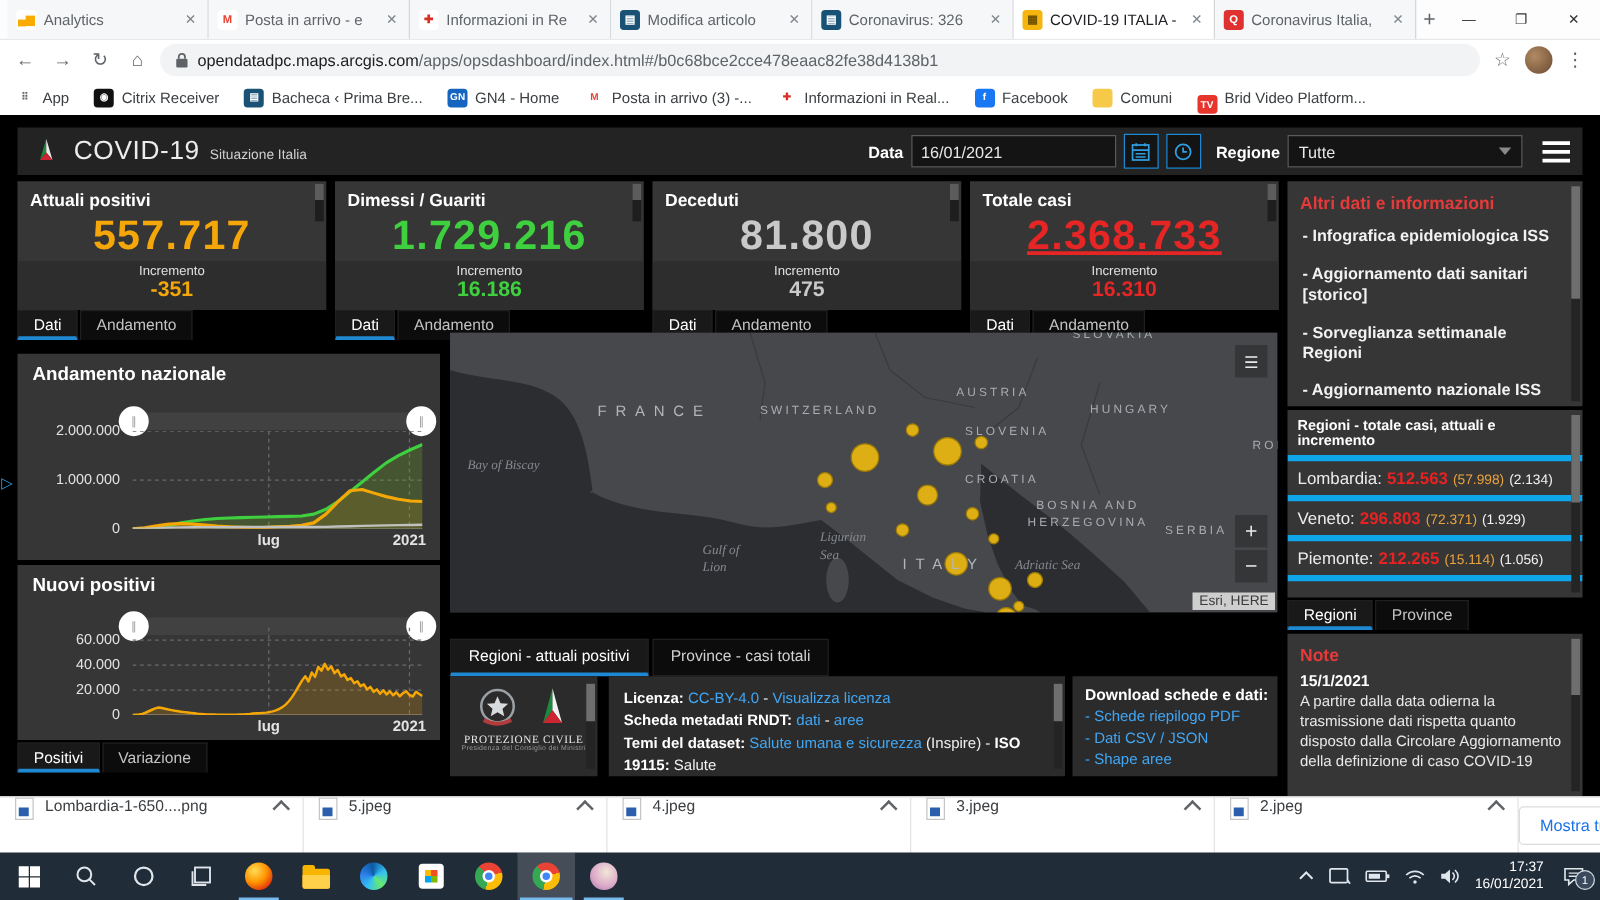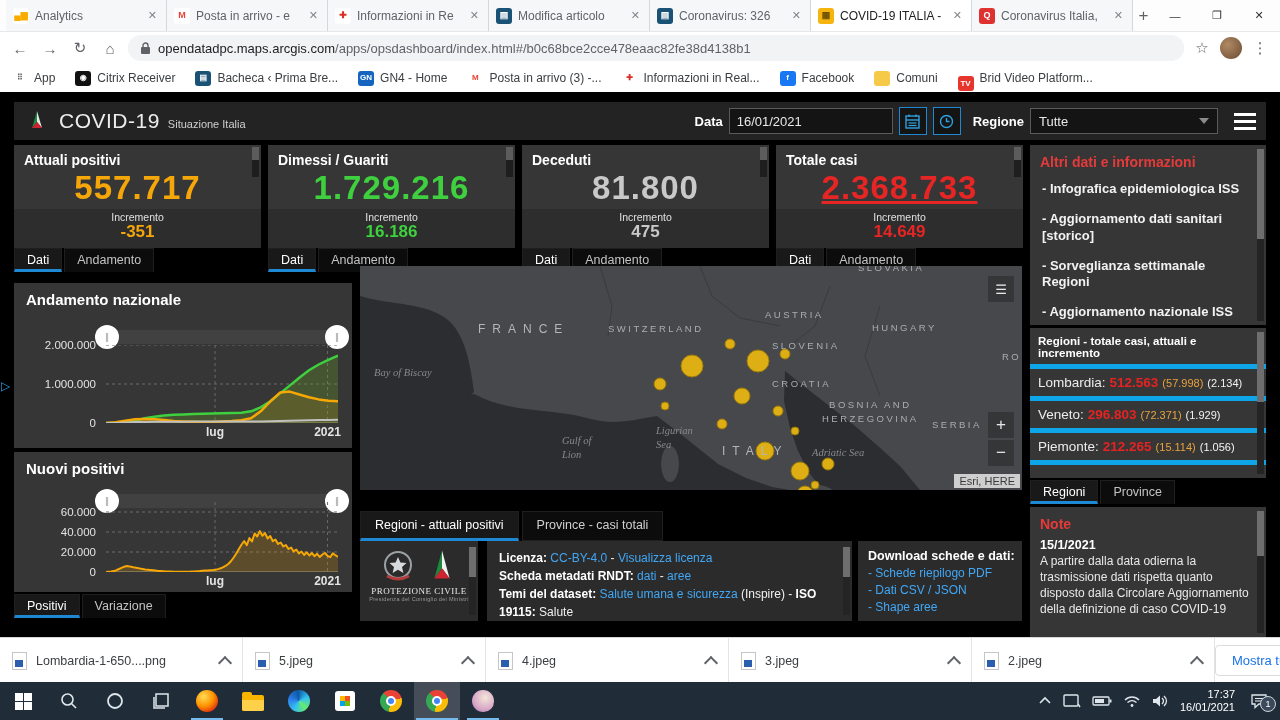--- a/index.html
+++ b/index.html
@@ -89,21 +89,21 @@
   .regtot{font-size:13.5px;font-weight:bold;color:#e62222;}
   .regatt{font-size:11px;color:#e8a33d;}
   .reginc{font-size:11px;color:#f2f2f2;}
   .note-date{font-weight:bold;font-size:12.5px;color:#fff;padding:6px 10px 1px;}
   .note-text{font-size:12px;color:#e8e8e8;line-height:16px;padding:0 14px 0 10px;}
   .vscroll{position:absolute;top:4px;right:2px;width:7px;bottom:4px;background:#242424;}
   .vscroll i{display:block;width:7px;background:#6e6e6e;}
   .expand-arrow{position:absolute;left:1px;top:287px;color:#2f9ae0;font-size:12px;}
   
   .dlbar{position:absolute;top:637px;left:0;right:0;height:45px;background:#fff;border-top:1px solid #d8d8d8;display:flex;align-items:center;}
-  .dlitem{width:218px;height:100%;display:flex;align-items:center;gap:9px;padding:0 12px;border-right:1px solid #e4e4e4;}
+  .dlitem{width:218px;height:100%;display:flex;gap:9px;padding:0 12px;border-right:1px solid #e4e4e4;}
   .fileic{width:13px;height:16px;background:#fff;border:1px solid #c6c6c6;position:relative;}
   .fileic i{position:absolute;left:2px;bottom:2px;width:8px;height:7px;background:#2b5fad;}
   .dlname{font-size:12.5px;color:#3c4043;flex:1;overflow:hidden;white-space:nowrap;}
   .chup{width:8px;height:8px;border-left:2px solid #5f6368;border-top:2px solid #5f6368;transform:rotate(45deg);margin-top:4px;}
   .mostra{margin-left:auto;color:#1a73e8;font-size:13px;border:1px solid #dadce0;border-radius:4px;padding:7px 16px;margin-right:14px;white-space:nowrap;}
   
   .taskbar{position:absolute;top:682px;left:0;right:0;height:38px;background:#212c39;display:flex;align-items:stretch;color:#fff;}
   .tbi{width:46px;display:grid;place-items:center;position:relative;}
   .tbi.hl{background:rgba(255,255,255,.16);}
   .tbi .bar{position:absolute;bottom:0;left:7px;right:7px;height:2px;background:#76b9ed;}
@@ -340,21 +340,21 @@
         <div class="dtab on">Dati</div>
         <div class="dtab">Andamento</div>
       </div>
     </div>
     <div class="statwrap" style="left:776px">
       <div class="statcard">
         <div class="stat-title">Totale casi</div>
         <div class="stat-value" id="sv3" style="color: rgb(230, 37, 37); text-decoration: underline;">2.368.733</div>
         <div class="stat-inc">
             <div class="inc-label">Incremento</div>
-            <div class="inc-val" id="si3" style="color: rgb(230, 37, 37);">14.649</div>
+            <div class="inc-val" id="si3" style="color: rgb(230, 37, 37);">16.310</div>
           </div>
         <div class="sb">
             <i></i>
           </div>
       </div>
       <div class="dtabs">
         <div class="dtab on">Dati</div>
         <div class="dtab">Andamento</div>
       </div>
     </div>

